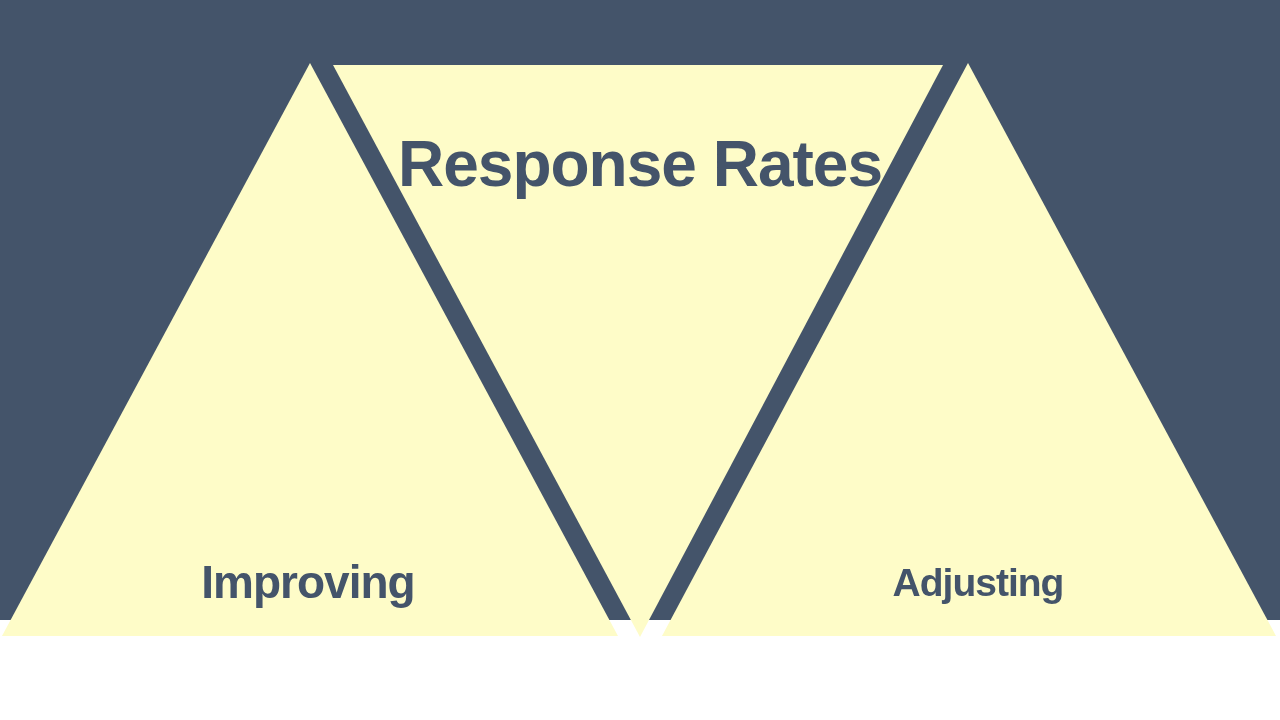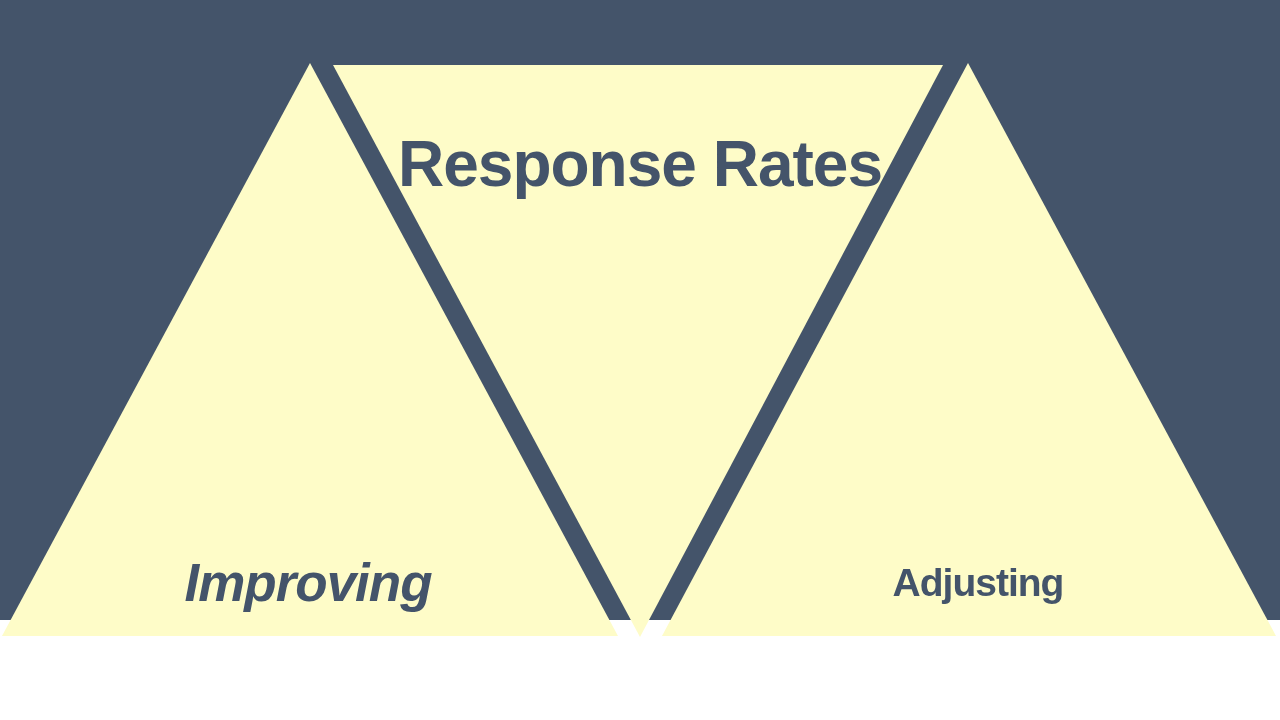--- a/index.html
+++ b/index.html
@@ -34,22 +34,21 @@
     white-space: nowrap;
     letter-spacing: -1px;
     line-height: 1;
   }
   .label-title {
     left: 640px; top: 164px;
     font-size: 64px;
   }
   .label-left {
     left: 308px; top: 582px;
-    font-size: 53px;
-    font-style: italic;
+    font-size: 46px;
   }
   .label-right {
     left: 978px; top: 582px;
     font-size: 39px;
   }
 </style>
 </head>
 <body>
 
 <div class="slide">

